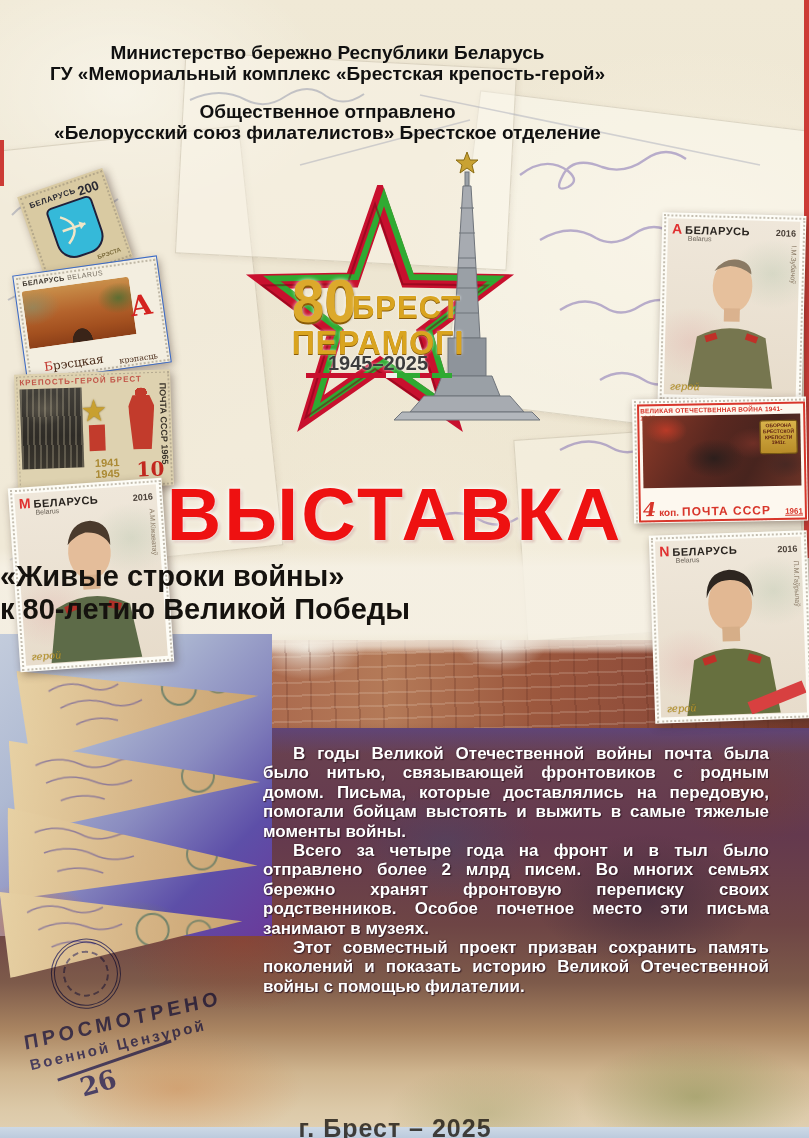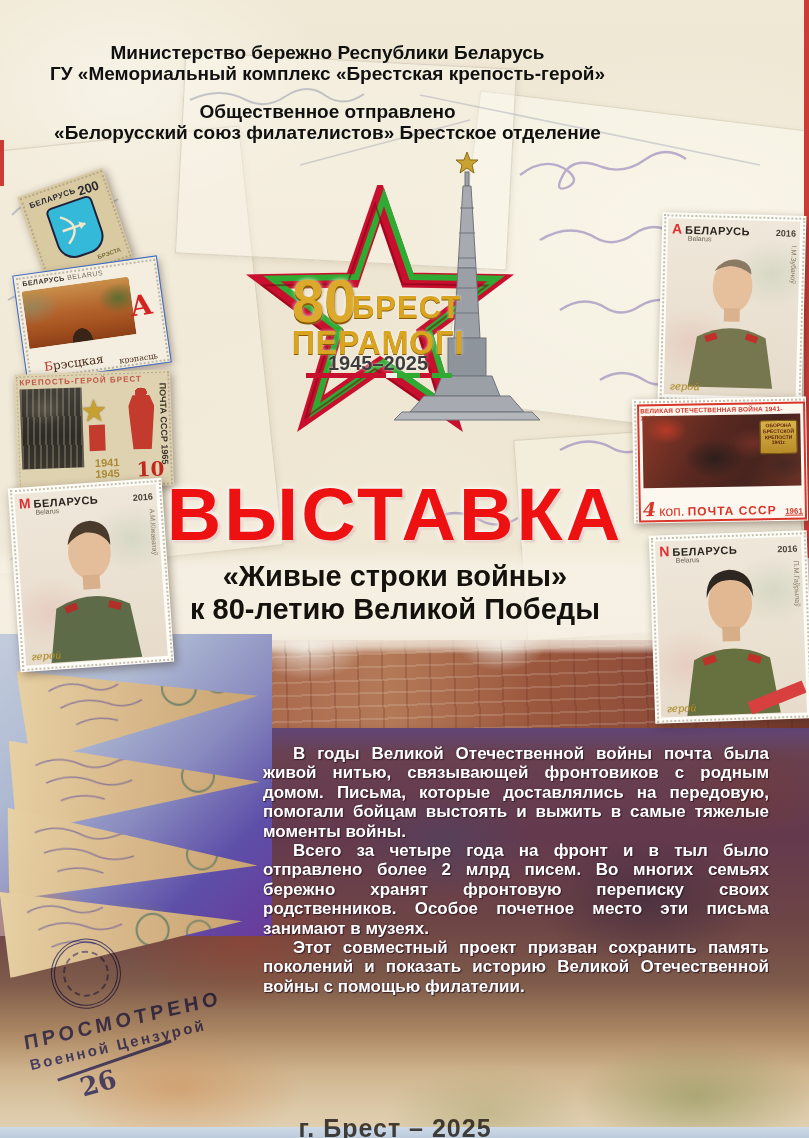--- a/index.html
+++ b/index.html
@@ -68,21 +68,21 @@
     text-shadow:0 1px 0 #8a5c08,0 0 3px rgba(255,255,255,.85);transform:scaleY(1.05);}
   .ldates{left:68px;top:212px;width:160px;text-align:center;font-size:20px;font-weight:bold;color:#3c3c3c;
     text-shadow:0 0 3px rgba(255,255,255,.9);}
   .lbar{left:76px;top:233px;width:146px;height:5px;
     background:linear-gradient(90deg,#c8102e 0 55%,#f0f0ea 55% 62%,#2faa32 62% 78%,#c8102e 78% 86%,#2faa32 86% 100%);}
 
   
   .title{left:0;top:472px;width:790px;z-index:5;text-align:center;font-size:74px;font-weight:bold;
     color:#ee1111;letter-spacing:3px;transform:scaleX(1.02);
     text-shadow:0 0 2px #fff,0 0 7px rgba(255,255,255,.95),2px 2px 3px rgba(130,30,30,.3);}
-  .subtitle{left:0;top:560px;width:790px;z-index:5;text-align:center;color:#15120e;
+  .subtitle{left:0;top:560px;width:790px;z-index:5;color:#15120e;
     font-size:29px;line-height:33px;font-weight:bold;}
   .body-text{left:263px;top:744px;width:506px;z-index:5;color:#fff;font-size:17px;font-weight:bold;
     line-height:19.4px;text-align:justify;
     text-shadow:1px 1px 1px rgba(50,25,35,.9),0 0 2px rgba(60,30,40,.55);}
   .body-text p{margin:0;text-indent:30px;}
   .footer{left:0;top:1114px;width:790px;z-index:5;text-align:center;font-size:25px;font-weight:bold;
     letter-spacing:1px;color:rgba(28,22,16,.8);}
 
   
   .stamp{z-index:4;background:#fdfcf6;padding:6px;box-shadow:2px 3px 8px rgba(60,40,30,.45);}
@@ -152,21 +152,21 @@
     background:
       radial-gradient(30px 20px at 15% 20%,rgba(200,60,40,.8),transparent 70%),
       radial-gradient(40px 26px at 45% 60%,rgba(40,30,28,.9),transparent 75%),
       radial-gradient(36px 22px at 70% 40%,rgba(120,50,40,.8),transparent 70%),
       radial-gradient(30px 20px at 90% 70%,rgba(70,40,35,.9),transparent 70%),
       linear-gradient(120deg,#8c3a28 0%,#5a2820 40%,#47241e 70%,#6a3226 100%);}
   .u61-badge{position:absolute;right:6px;top:16px;width:36px;height:30px;background:linear-gradient(180deg,#d8b34a,#b88c28);
     border:1px solid #7a5c14;border-radius:3px;font-size:5px;font-weight:bold;color:#5a1a10;text-align:center;line-height:1.15;padding-top:2px;}
   .u61-bottom{position:absolute;left:2px;bottom:1px;right:2px;display:flex;align-items:baseline;gap:3px;color:#d8362b;}
   .u61-4{font-size:19px;font-weight:bold;font-family:"DejaVu Serif",serif;font-style:italic;line-height:.8;}
-  .u61-kop{font-size:14px;font-weight:normal;}
+  .u61-kop{font-size:10px;font-weight:bold;}
   .u61-post{font-size:12px;font-weight:bold;letter-spacing:1px;}
   .u61-year{font-size:8px;font-weight:bold;margin-left:auto;text-decoration:underline;}
 
   
   .panel-letters{left:0;top:634px;width:272px;height:302px;z-index:3;
     background:
       radial-gradient(90px 60px at 12% 96%,rgba(210,120,55,.85),transparent 70%),
       radial-gradient(80px 50px at 50% 100%,rgba(125,140,60,.6),transparent 70%),
       linear-gradient(135deg,#c3ccdc 0%,#aeb9d2 30%,#8a8cc0 55%,#5d4fa8 78%,#6a3a9a 100%);}
   .tri{position:absolute;background:linear-gradient(100deg,#e7d1a4 0%,#d6b587 55%,#c9a26e 100%);
@@ -427,21 +427,21 @@
             <path d="M36,50 q24,-10 48,0 q16,8 36,0"></path>
             <path d="M48,68 q22,-8 44,0"></path>
           </g>
         <circle cx="150" cy="58" r="16" fill="none" stroke="#33655c" stroke-width="2" opacity=".6"></circle>
         <circle cx="196" cy="64" r="12" fill="none" stroke="#33655c" stroke-width="2" opacity=".5"></circle>
         </svg>
     </div>
   </div>
 
   <div class="abs body-text">
-    <p>В годы Великой Отечественной войны почта была живой нитью, связывающей фронтовиков с родным домом. Письма, которые доставлялись на передовую, помогали бойцам выстоять и выжить в самые тяжелые моменты войны.</p>
+    <p>В годы Великой Отечественной войны почта была было нитью, связывающей фронтовиков с родным домом. Письма, которые доставлялись на передовую, помогали бойцам выстоять и выжить в самые тяжелые моменты войны.</p>
     <p>Всего за четыре года на фронт и в тыл было отправлено более 2 млрд писем. Во многих семьях бережно хранят фронтовую переписку своих родственников. Особое почетное место эти письма занимают в музеях.</p>
     <p>Этот совместный проект призван сохранить память поколений и показать историю Великой Отечественной войны с помощью филателии.</p>
   </div>
 
   <div class="abs censor">
     <div class="c-ring"></div>
     <div class="c-line1">ПРОСМОТРЕНО</div>
     <div class="c-line2">Военной Цензурой</div>
     <div class="c-frac"></div>
     <div class="c-num">26</div>

